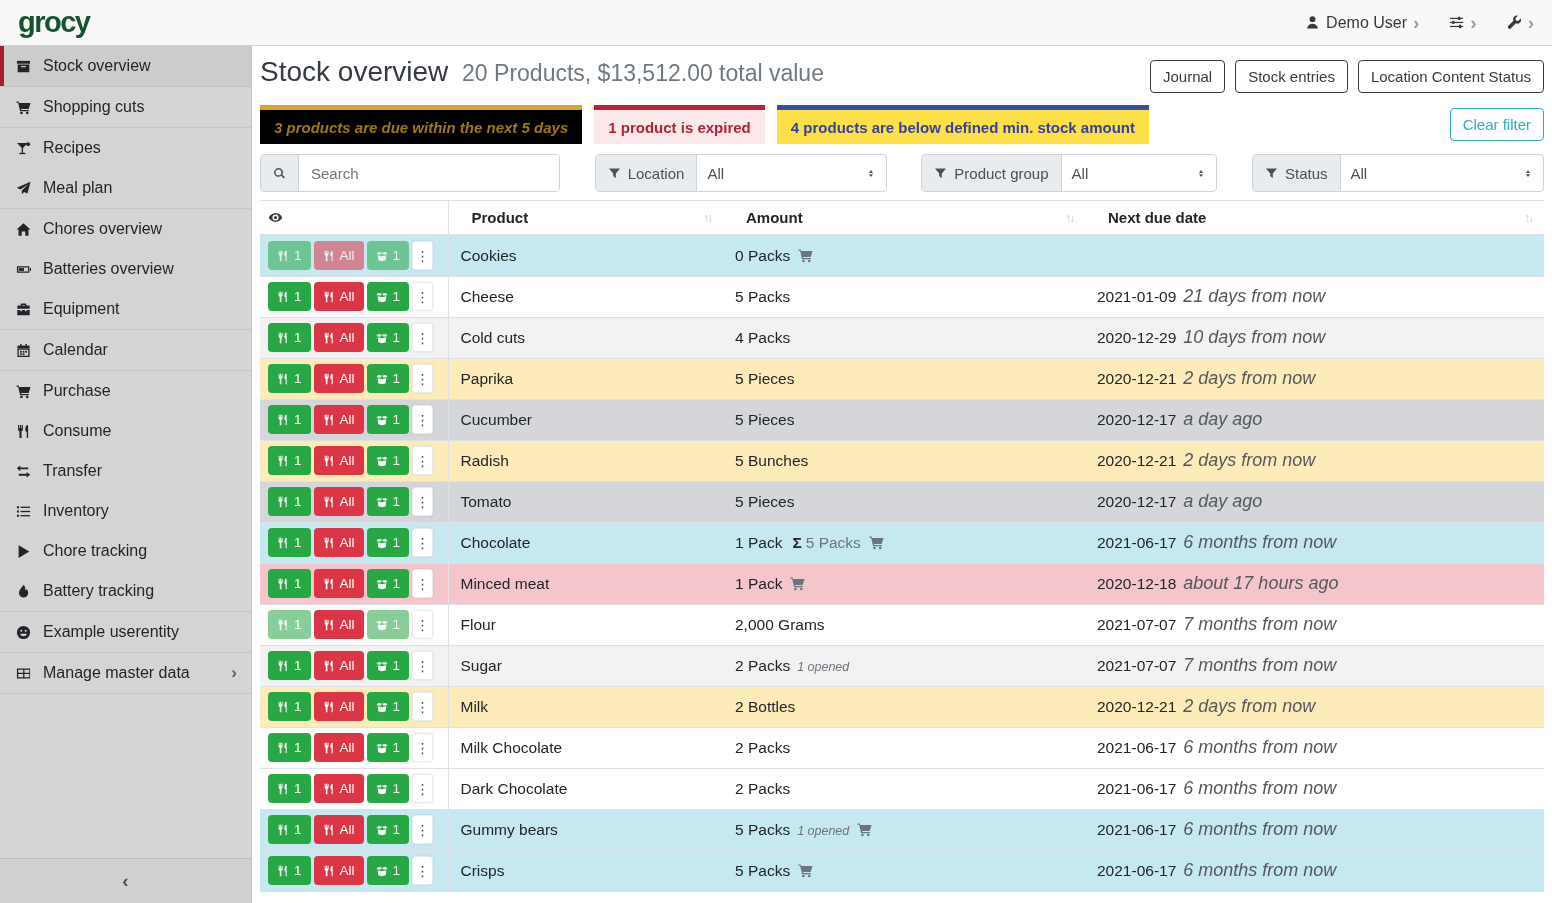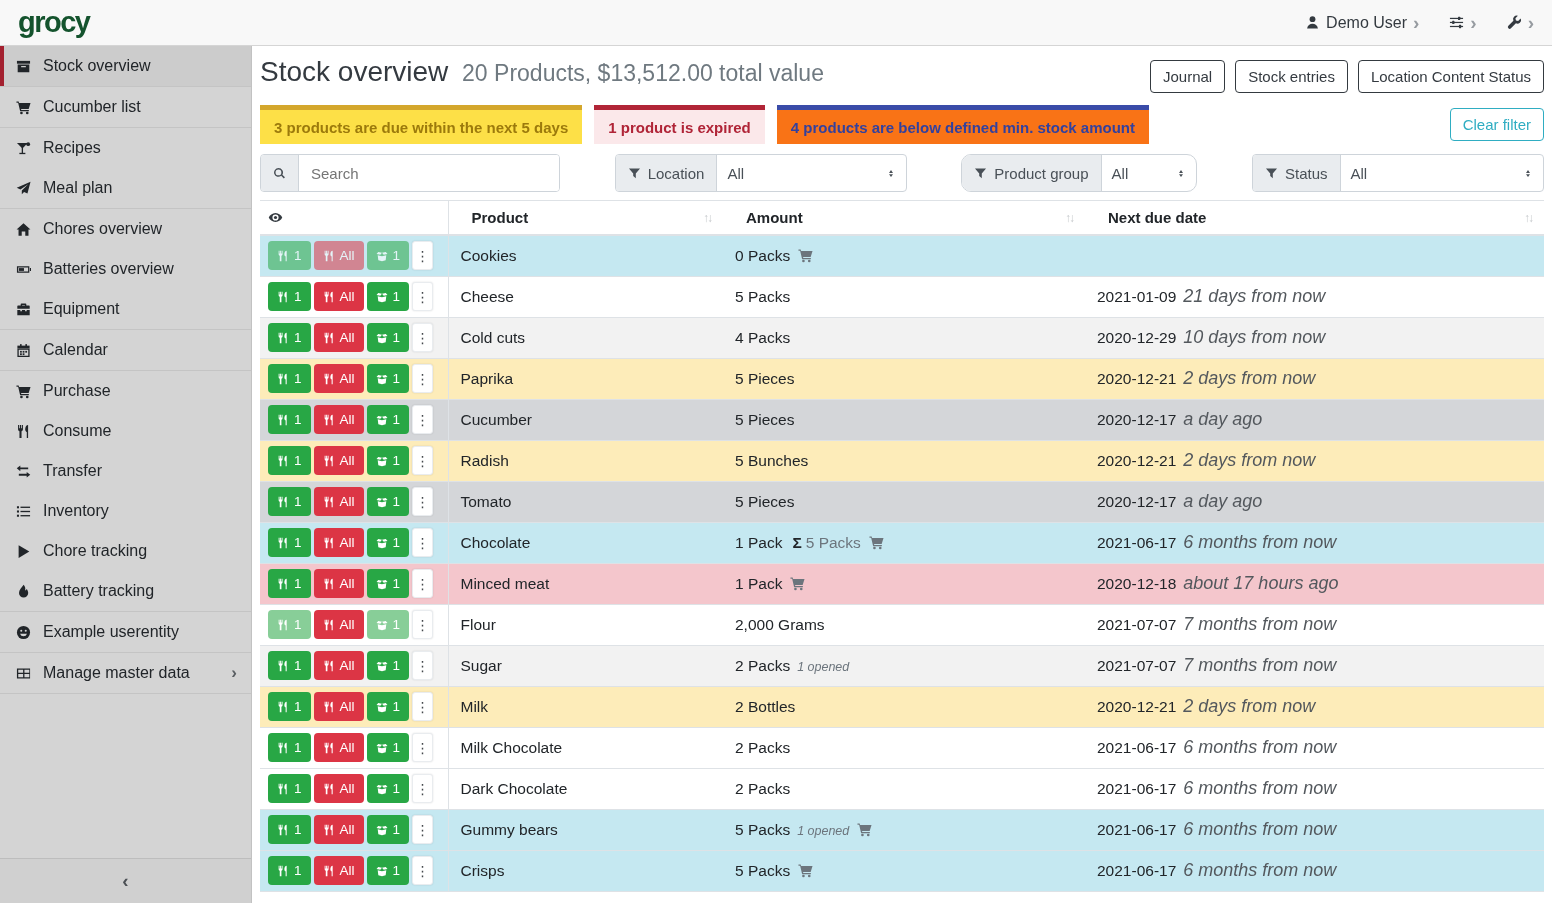--- a/index.html
+++ b/index.html
@@ -30,37 +30,37 @@
   .content { position:absolute; left:252px; top:46px; right:0; bottom:0; background:#fff; padding:8px 8px 0 8px; overflow:hidden; }
   .page-head { display:flex; align-items:flex-start; justify-content:space-between; margin:2px 0 12px 0; }
   .titles { font-size:28px; color:#343a40; }
   .titles .sub { font-size:23px; color:#6f7980; margin-left:6px; }
   .head-buttons { display:flex; gap:10px; padding-top:4px; }
   .hbtn { border:1px solid #343a40; background:#fff; color:#343a40; border-radius:4px; padding:7px 12px; font-size:15px; font-family:inherit; cursor:pointer; }
 
   
   .banners { display:flex; align-items:stretch; margin-bottom:10px; }
   .banner { border-top:5px solid; padding:9px 14px 8px 14px; font-weight:bold; font-size:15px; margin-right:12px; cursor:pointer; white-space:nowrap; }
-  .banner.due      { border-color:#d4a72c; background:#fde047; color:#9c7a0c; }
+  .banner.due      { border-color:#d4a72c; background:#000000; color:#9c7a0c;font-style:italic; }
   .banner.overdue  { border-color:#667078; background:#dfe1e3; color:#5b6269; }
   .banner.expired  { border-color:#b12537; background:#fbe8ea; color:#b02437; }
-  .banner.belowmin { border-color:#3a4ba8; background:#f97316; color:#33419e; }
+  .banner.belowmin { border-color:#3a4ba8; background:#fde047; color:#33419e; }
   .clearbtn { margin-left:auto; align-self:center; border:1px solid #2fadc2; color:#2fadc2; background:#fff;
               border-radius:4px; padding:7px 12px; font-size:15px; font-family:inherit; cursor:pointer; white-space:nowrap; }
 
   
   .filters { display:flex; justify-content:space-between; margin-bottom:8px; }
   .igroup { display:flex; height:38px; border:1px solid #ced4da; border-radius:4px; overflow:hidden; background:#fff; }
   .iaddon { background:#e9ecef; border-right:1px solid #ced4da; display:flex; align-items:center; gap:7px;
             padding:0 12px; color:#495057; font-size:15px; white-space:nowrap; }
   .iaddon svg { width:13px; height:13px; fill:#495057; display:block; }
   .igroup input { border:none; outline:none; flex:1; font-size:15px; font-family:inherit; color:#495057; padding:0 12px; min-width:0; }
   .fselect { flex:1; display:flex; align-items:center; justify-content:space-between; padding:0 10px; font-size:15px; color:#495057; cursor:pointer; }
   .fselect svg { width:10px; height:13px; fill:#495057; }
-  .g-search { width:300px; } .g-loc { width:292px; } .g-pg { width:236px;border-radius:10px; } .g-status { width:292px; }
+  .g-search { width:300px; } .g-loc { width:292px; } .g-pg { width:296px; } .g-status { width:292px; }
 
   
   table { width:100%; border-collapse:collapse; table-layout:fixed; }
   th { text-align:left; font-size:15px; font-weight:bold; color:#212529; padding:8px 12px;
        border-top:1px solid #dee2e6; border-bottom:2px solid #dee2e6; }
   th .thflex { display:flex; align-items:center; justify-content:space-between;margin-left:11px; }
   .sortico { color:#c7cacd; font-size:12px; letter-spacing:-2px; font-weight:normal; }
   th.col-actions, td.col-actions { width:188px; border-right:1px solid #dee2e6; padding:0 8px; }
   th.col-product, td.col-product { width:275px; }
   th.col-amount,  td.col-amount  { width:362px; }
@@ -144,21 +144,21 @@
       </div>
       <div class="side-group">
         <div class="side-item">
           <span class="ico">
             <svg viewBox="0 0 16 16">
               <path d="M0.5 1.5h2.3l.5 1.6h12.2l-2 6.6H5.4l.2 1h8.1v1.4H4.4L2.3 3H.5z"></path>
               <circle cx="5.8" cy="13.8" r="1.4"></circle>
               <circle cx="12" cy="13.8" r="1.4"></circle>
             </svg>
           </span>
-          <span>Cucumber list</span>
+          <span>Shopping cuts</span>
         </div>
       </div>
       <div class="side-group">
         <div class="side-item">
           <span class="ico">
             <svg viewBox="0 0 16 16">
               <path d="M1 2.2h11.6L6.8 8z"></path>
               <rect x="6.1" y="6.5" width="1.4" height="6.3"></rect>
               <rect x="3.6" y="12.6" width="6.4" height="1.4"></rect>
               <circle cx="13" cy="3.4" r="2"></circle>

